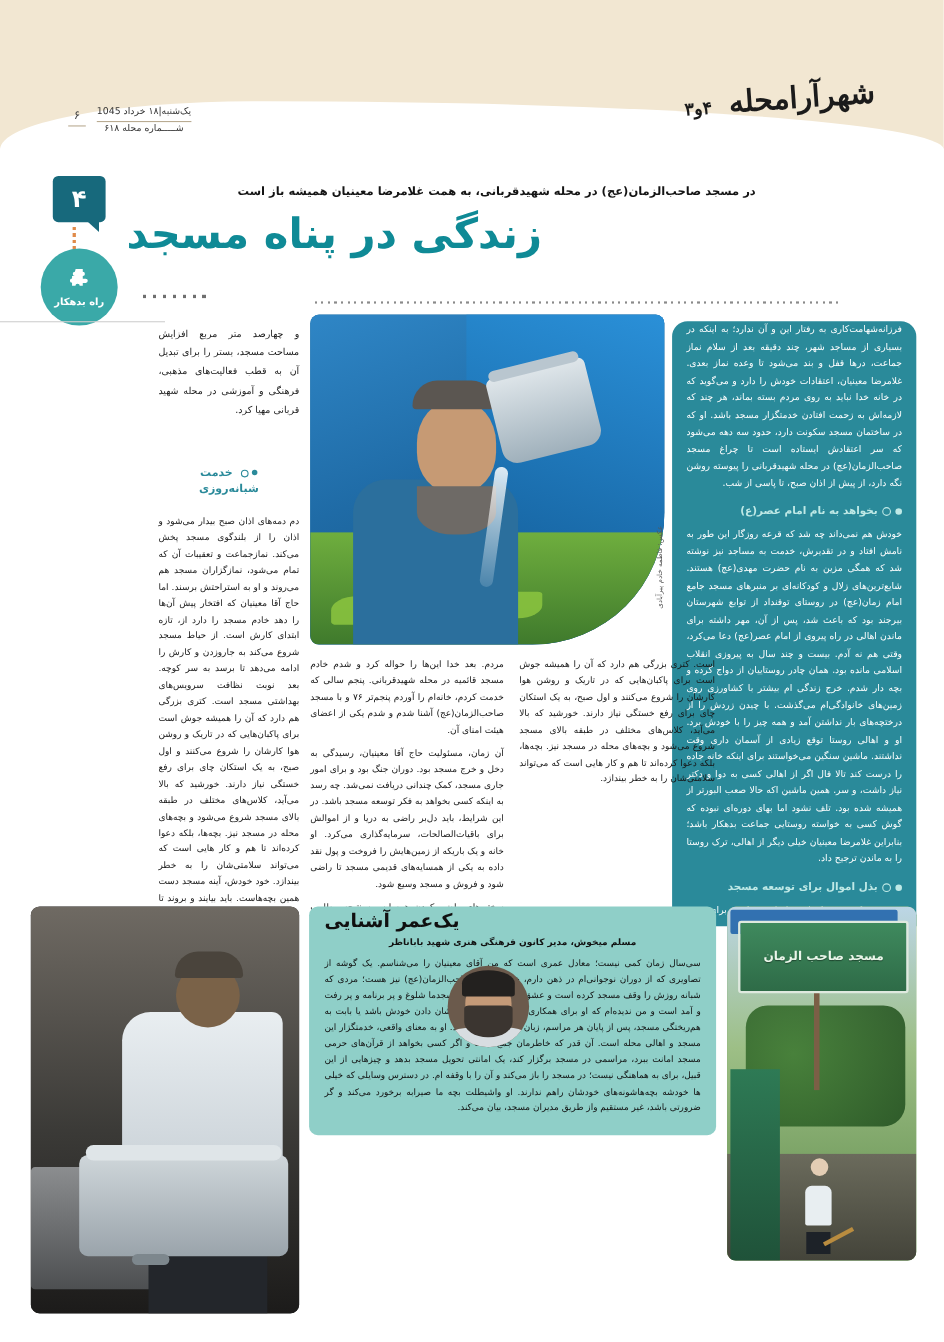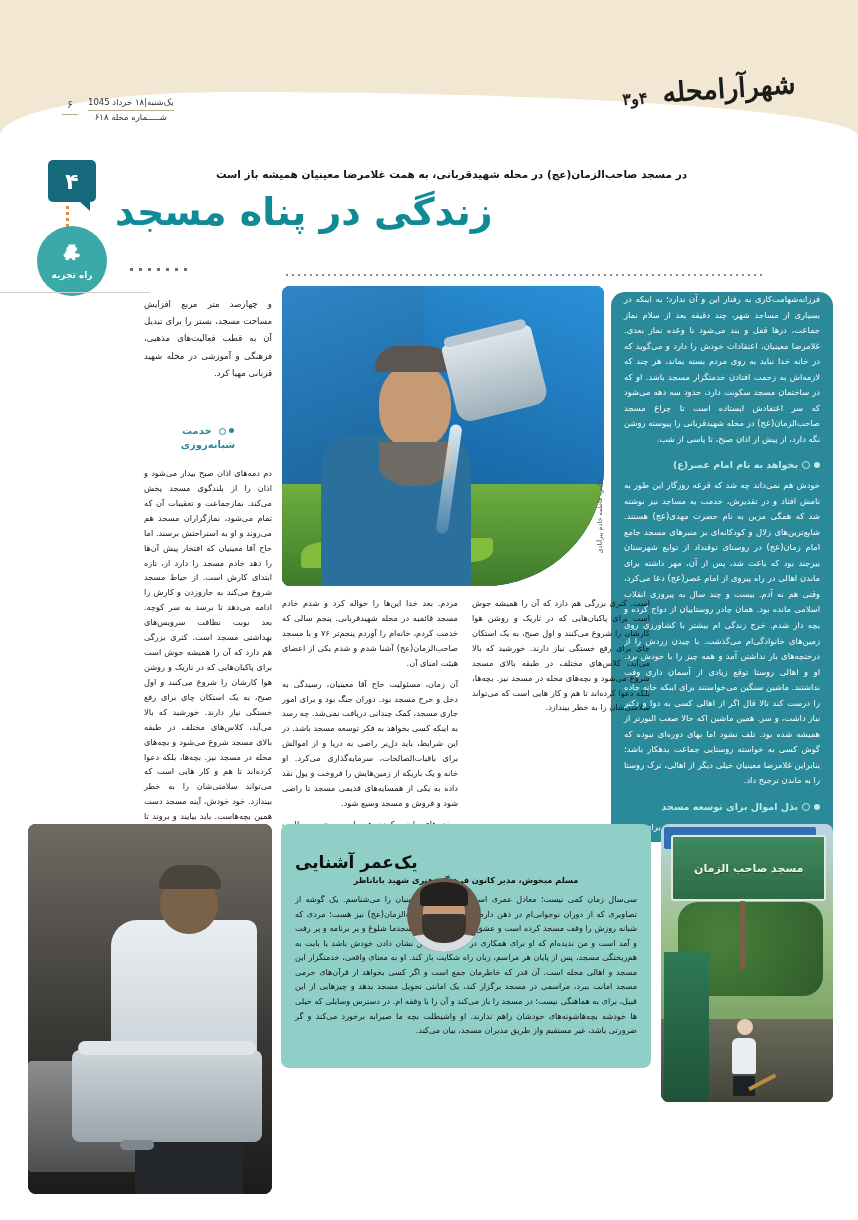--- a/index.html
+++ b/index.html
@@ -158,23 +158,23 @@
   .sub-teal .dots{display:inline-flex;gap:3px;vertical-align:middle;margin-left:4px;}
   .sub-teal .dots i{width:5px;height:5px;border-radius:50%;background:#2a8a9a;display:inline-block;}
   .sub-teal .dots i.hollow{background:transparent;border:1.2px solid #2a8a9a;}
 
   .col-a{top:466px;right:586px;width:128px;}
   .col-b{top:596px;right:400px;width:176px;}
   .col-c{top:596px;right:208px;width:178px;}
 
   
   .interview{
-    position:absolute;top:824px;right:207px;width:370px;height:244px;
+    position:absolute;top:824px;right:207px;width:370px;height:208px;
     background:#8fcfc8;border-radius:8px;
-    box-sizing:border-box;padding:28px 14px;
+    box-sizing:border-box;padding:4px 14px;
   }
   .iv-title{font-size:17px;font-weight:bold;color:#101010;text-align:left;margin:0 0 3px 0;}
   .iv-by{font-size:8.2px;font-weight:bold;color:#111;text-align:center;margin:0 0 7px 0;}
   .iv-body{font-size:8.1px;line-height:1.8;color:#101010;text-align:justify;}
   .iv-body p{margin:0 0 5px 0;}
   .iv-avatar{
     position:absolute;top:54px;left:126px;width:74px;height:74px;border-radius:50%;
     overflow:hidden;background:#6b5a4c;
   }
   .av-face{position:absolute;top:16%;left:22%;width:56%;height:62%;border-radius:48%;background:#c49a78;}
@@ -192,21 +192,21 @@
   .bl-cap{position:absolute;top:11%;right:21%;width:62px;height:24px;border-radius:30px 30px 4px 4px;background:#4a443c;}
   .bl-shirt{position:absolute;top:26%;right:6%;width:60%;height:42%;background:linear-gradient(180deg,#e9eef1,#c8d0d6);border-radius:26px 10px 0 0;}
   .bl-trousers{position:absolute;bottom:0;right:12%;width:44%;height:34%;background:#23262b;}
   .bl-counter{position:absolute;bottom:6%;left:0;width:78%;height:30%;background:linear-gradient(180deg,#8b8d8f,#4d4f51);border-radius:4px;}
   .bl-tub{position:absolute;bottom:14%;left:18%;width:190px;height:92px;border-radius:8px;background:linear-gradient(180deg,#cfd6da,#9aa4ab);}
   .bl-tub:after{content:"";position:absolute;top:-9px;left:6px;right:6px;height:14px;border-radius:8px;background:#dfe5e8;}
   .bl-tub-h{position:absolute;bottom:44px;left:92px;width:34px;height:10px;border-radius:6px;background:#7d878d;}
 
   
   .photo-br{
-    position:absolute;top:824px;right:25px;width:172px;height:278px;
+    position:absolute;top:824px;right:25px;width:172px;height:322px;
     border-radius:8px;overflow:hidden;background:#6fa05a;
   }
   .br-sky{position:absolute;inset:0;background:linear-gradient(180deg,#bcd6e6 0%,#9dbf86 40%,#5d8a49 100%);}
   .br-sign{
     position:absolute;top:4%;left:6%;right:4%;height:62px;
     background:linear-gradient(180deg,#3f8a5e,#2e6b47);
     border:2px solid #dfe9df;border-radius:3px;
     color:#eaf6ea;display:flex;align-items:center;justify-content:center;
     font-size:11px;font-weight:bold;letter-spacing:-.4px;
     text-shadow:0 1px 1px rgba(0,0,0,.4);
@@ -245,21 +245,21 @@
   <div class="kicker">در مسجد صاحب‌الزمان(عج) در محله شهیدقربانی، به همت غلامرضا معینیان همیشه باز است</div>
   <div class="headline">زندگی در پناه مسجد</div>
 
   <div class="badge-wrap">
     <div class="badge-bubble">۴</div>
     <div class="badge-dots"></div>
     <div class="badge-circle">
       <svg class="puzzle" viewBox="0 0 32 32">
         <path fill="#ffffff" d="M12 3h8v3.2a2.4 2.4 0 1 1 0 4.8V14h3.2a2.4 2.4 0 1 1 0 4.8H20V22h-3.4a2.4 2.4 0 1 0-4.8 0H8v-3.4a2.4 2.4 0 1 1 0-4.8V11h3.2a2.4 2.4 0 1 1 0-4.8z"></path>
       </svg>
-      <div class="blabel">راه تجربه</div>
+      <div class="blabel">راه بدهکار</div>
     </div>
   </div>
 
   <div class="dotrow"></div>
   <div class="hairline"></div>
   <div class="dotted-lead"></div>
 
   <div class="hero-photo">
     <div class="hp-sky"></div>
     <div class="hp-tarp"></div>

